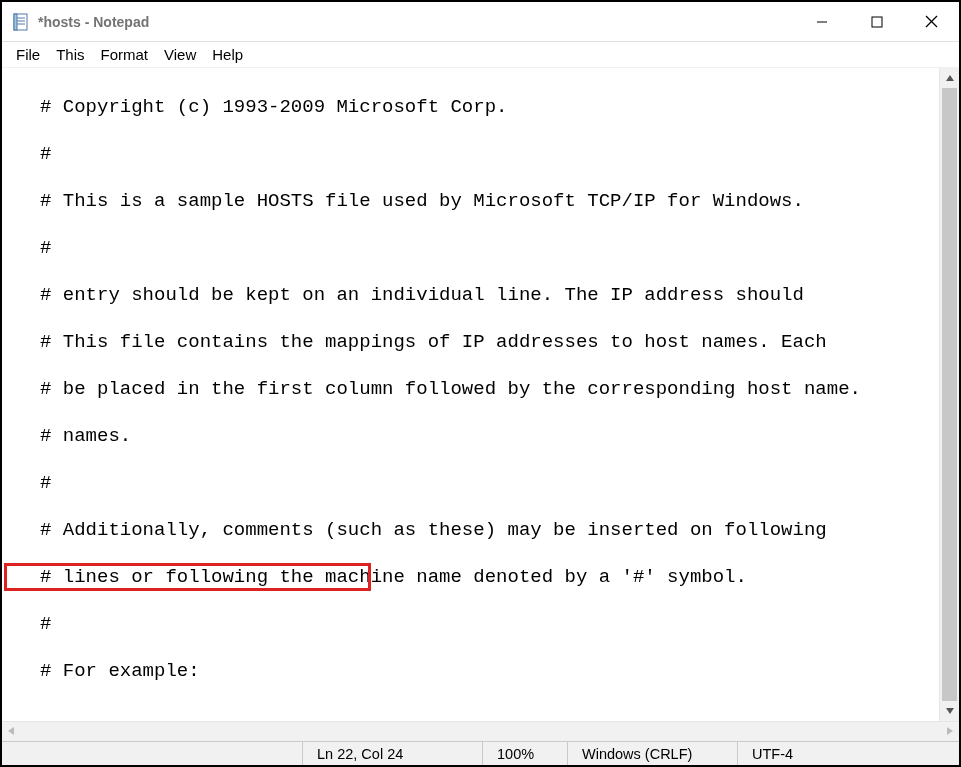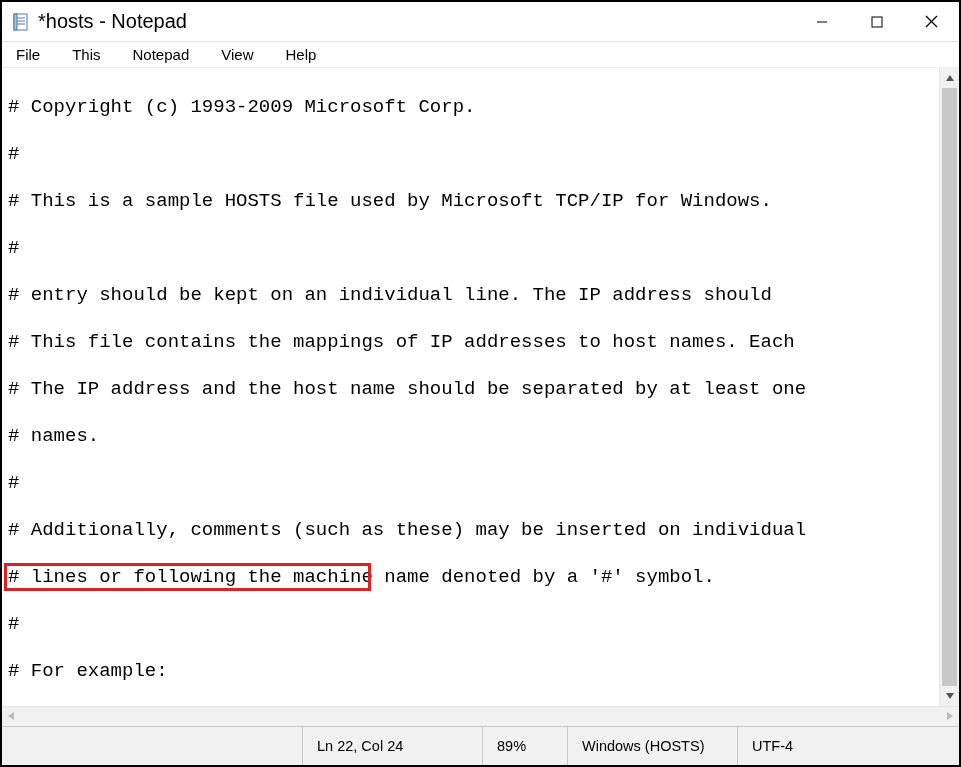--- a/index.html
+++ b/index.html
@@ -29,43 +29,44 @@
     background: #fff;
   }
   .titlebar .app-icon {
     width: 18px;
     height: 18px;
     margin-right: 8px;
     display: inline-block;
   }
   .titlebar .title {
     flex: 1;
-    font-size: 20px;
-    color: #000000;
+    font-size: 14px;
+    color: #737373;
+    font-weight: bold;
   }
   .win-controls {
     display: flex;
     height: 100%;
   }
   .win-btn {
     width: 55px;
     height: 100%;
     display: flex;
     align-items: center;
     justify-content: center;
     color: #000;
     font-size: 14px;
   }
   .win-btn svg { stroke: #000; }
   .menubar {
     height: 26px;
     display: flex;
     align-items: center;
     padding-left: 6px;
-    gap: 16px;
+    gap: 0;
     font-size: 15px;
     color: #000;
     border-bottom: 1px solid #f0f0f0;
   }
   .menubar .menu-item {
     padding: 2px 8px;
   }
   .content-wrap {
     flex: 1;
     position: relative;
@@ -76,21 +77,21 @@
     flex: 1;
     padding: 4px 6px;
     font-family: Consolas, "Courier New", monospace;
     font-size: 19px;
     line-height: 23.5px;
     white-space: pre;
     color: #000;
     overflow: hidden;
     position: relative;
   }
-  .editor .line { white-space: pre; }
+  .editor .line { white-space: pre; margin-left: 32px; }
   .highlight-box {
     position: absolute;
     border: 3px solid #d22;
     pointer-events: none;
   }
   .vscroll {
     width: 20px;
     background: #f1f1f1;
     border-left: 1px solid #e5e5e5;
     position: relative;
@@ -117,21 +118,21 @@
     background: #f1f1f1;
     border-top: 1px solid #e5e5e5;
     display: flex;
     align-items: center;
     justify-content: space-between;
     padding: 0 4px;
     color: #888;
     font-size: 11px;
   }
   .statusbar {
-    height: 39px;
+    height: 24px;
     border-top: 1px solid #c9c9c9;
     background: #f1f1f1;
     display: flex;
     font-size: 14.5px;
     color: #000;
   }
   .statusbar .cell {
     border-left: 1px solid #c9c9c9;
     padding: 4px 14px;
     display: flex;
@@ -175,37 +176,37 @@
             <line x1="1" y1="1" x2="12" y2="12" stroke-width="1.2"></line>
             <line x1="12" y1="1" x2="1" y2="12" stroke-width="1.2"></line>
           </svg>
       </div>
     </div>
   </div>
 
   <div class="menubar">
     <span class="menu-item">File</span>
     <span class="menu-item">This</span>
-    <span class="menu-item">Notepad</span>
+    <span class="menu-item">Format</span>
     <span class="menu-item">View</span>
     <span class="menu-item">Help</span>
   </div>
 
   <div class="content-wrap">
     <div class="editor">
 <div class="line"># Copyright (c) 1993-2009 Microsoft Corp.</div>
 <div class="line">#</div>
 <div class="line"># This is a sample HOSTS file used by Microsoft TCP/IP for Windows.</div>
 <div class="line">#</div>
 <div class="line"># entry should be kept on an individual line. The IP address should</div>
 <div class="line"># This file contains the mappings of IP addresses to host names. Each</div>
-<div class="line"># The IP address and the host name should be separated by at least one</div>
+<div class="line"># be placed in the first column followed by the corresponding host name.</div>
 <div class="line"># names.</div>
 <div class="line">#</div>
-<div class="line"># Additionally, comments (such as these) may be inserted on individual</div>
+<div class="line"># Additionally, comments (such as these) may be inserted on following</div>
 <div class="line"># lines or following the machine name denoted by a '#' symbol.</div>
 <div class="line">#</div>
 <div class="line"># For example:</div>
 
 
 
 <div class="line"></div>
 
 
 
@@ -238,18 +239,18 @@
     <span>
       <svg width="10" height="10">
           <polygon points="2,1 2,9 8,5" fill="#bbb"></polygon>
         </svg>
     </span>
   </div>
 
   <div class="statusbar">
     <div class="spacer"></div>
     <div class="cell pos">Ln 22, Col 24</div>
-    <div class="cell zoom">89%</div>
-    <div class="cell enc">Windows (HOSTS)</div>
+    <div class="cell zoom">100%</div>
+    <div class="cell enc">Windows (CRLF)</div>
     <div class="cell charset">UTF-4</div>
   </div>
 
 </div>
 
 </body></html>

